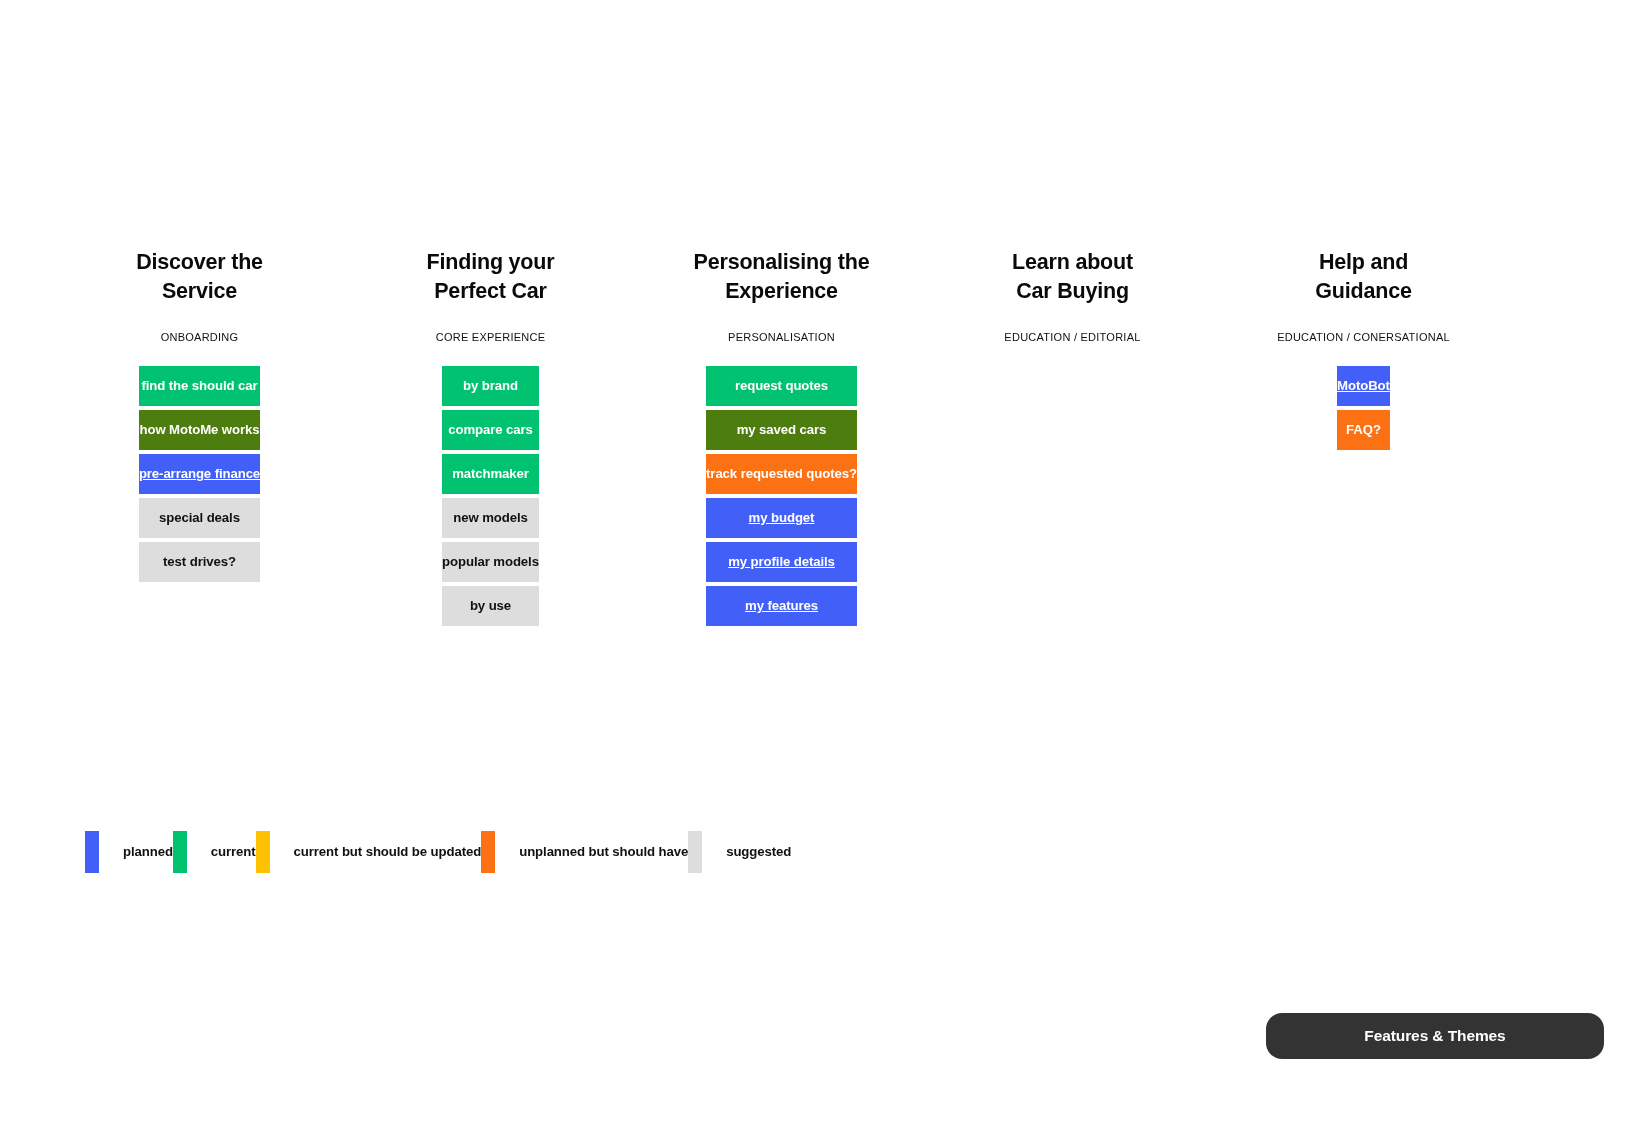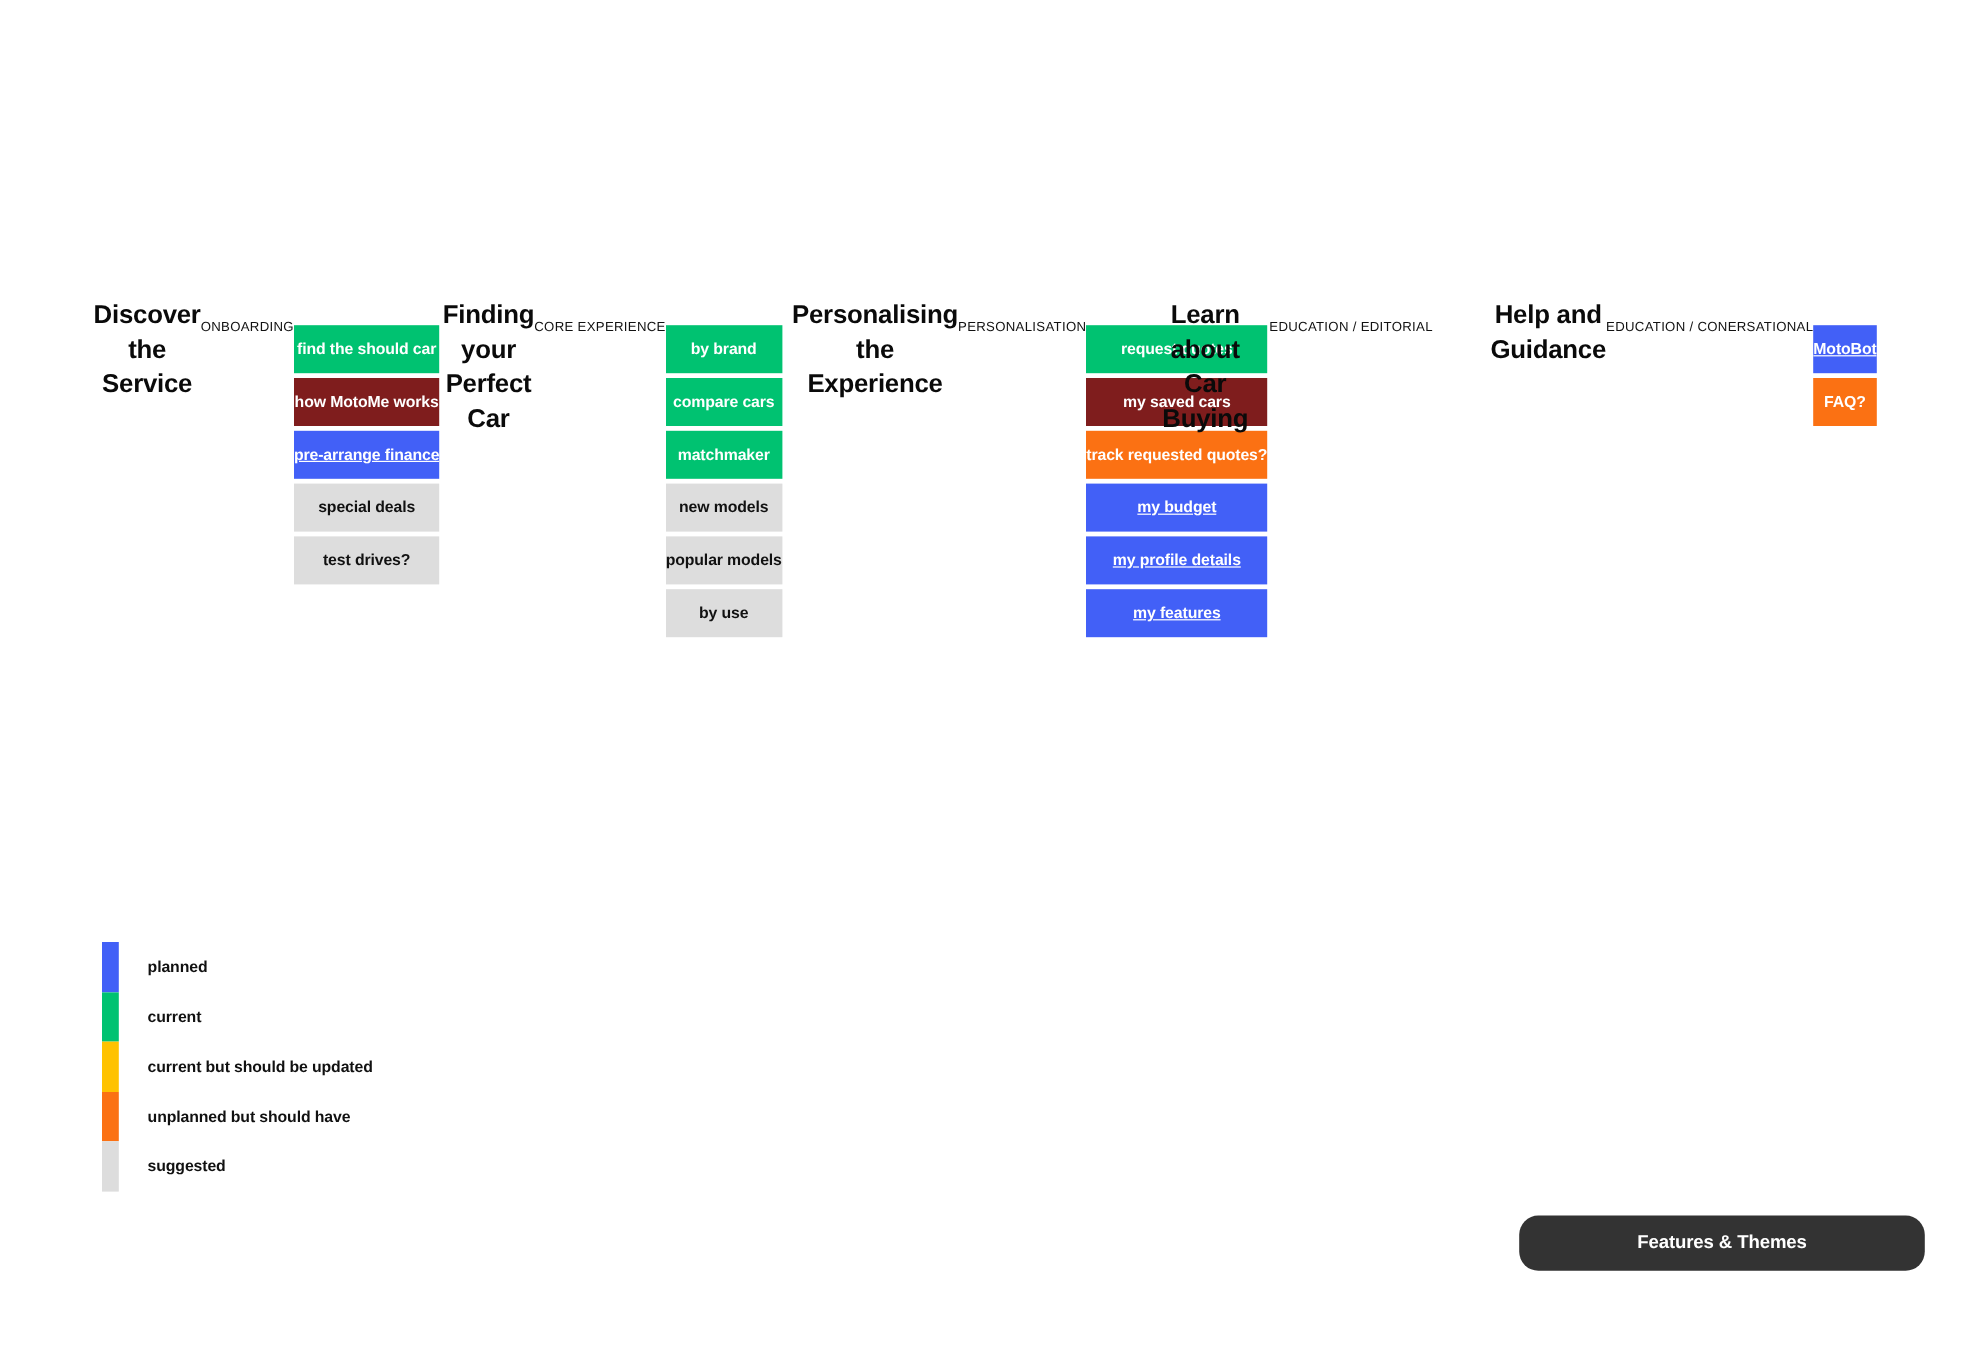--- a/index.html
+++ b/index.html
@@ -24,21 +24,22 @@
     top: 248px;
     width: 1492px;
     display: flex;
     flex-direction: row;
     gap: 48px;
   }
   .column {
     width: 243px;
     flex: 0 0 243px;
     display: flex;
-    align-items: flex-start;
+    flex-direction: column;
+    align-items: center;
   }
   .col-title {
     font-size: 21.5px;
     font-weight: bold;
     line-height: 1.35;
     text-align: center;
     letter-spacing: -0.2px;
     color: #0a0a0a;
     white-space: pre-line;
     margin: 0 0 2px 0;
@@ -63,32 +64,32 @@
     height: 40px;
     line-height: 40px;
     text-align: center;
     font-size: 13.2px;
     font-weight: bold;
     letter-spacing: -0.1px;
     overflow: hidden;
     white-space: nowrap;
   }
   .card.c-current   { background: #00c271; color: #ffffff; }
-  .card.c-update    { background: #7f1d1d; color: #ffffff; }
+  .card.c-update    { background: #4d7c0f; color: #ffffff; }
   .card.c-planned   { background: #4260f7; color: #ffffff; text-decoration: underline; }
   .card.c-unplanned { background: #fb7113; color: #ffffff; }
   .card.c-suggested { background: #dddddd; color: #111111; font-weight: bold; }
 
   
   #legend {
     position: absolute;
     left: 85px;
-    top: 785px;
-    display: flex;
-    flex-direction: column;
+    top: 831px;
+    display: flex;
+    flex-direction: row;
   }
   .legend-row {
     display: flex;
     flex-direction: row;
     align-items: center;
     height: 41.5px;
   }
   .legend-swatch {
     width: 14px;
     height: 41.5px;

